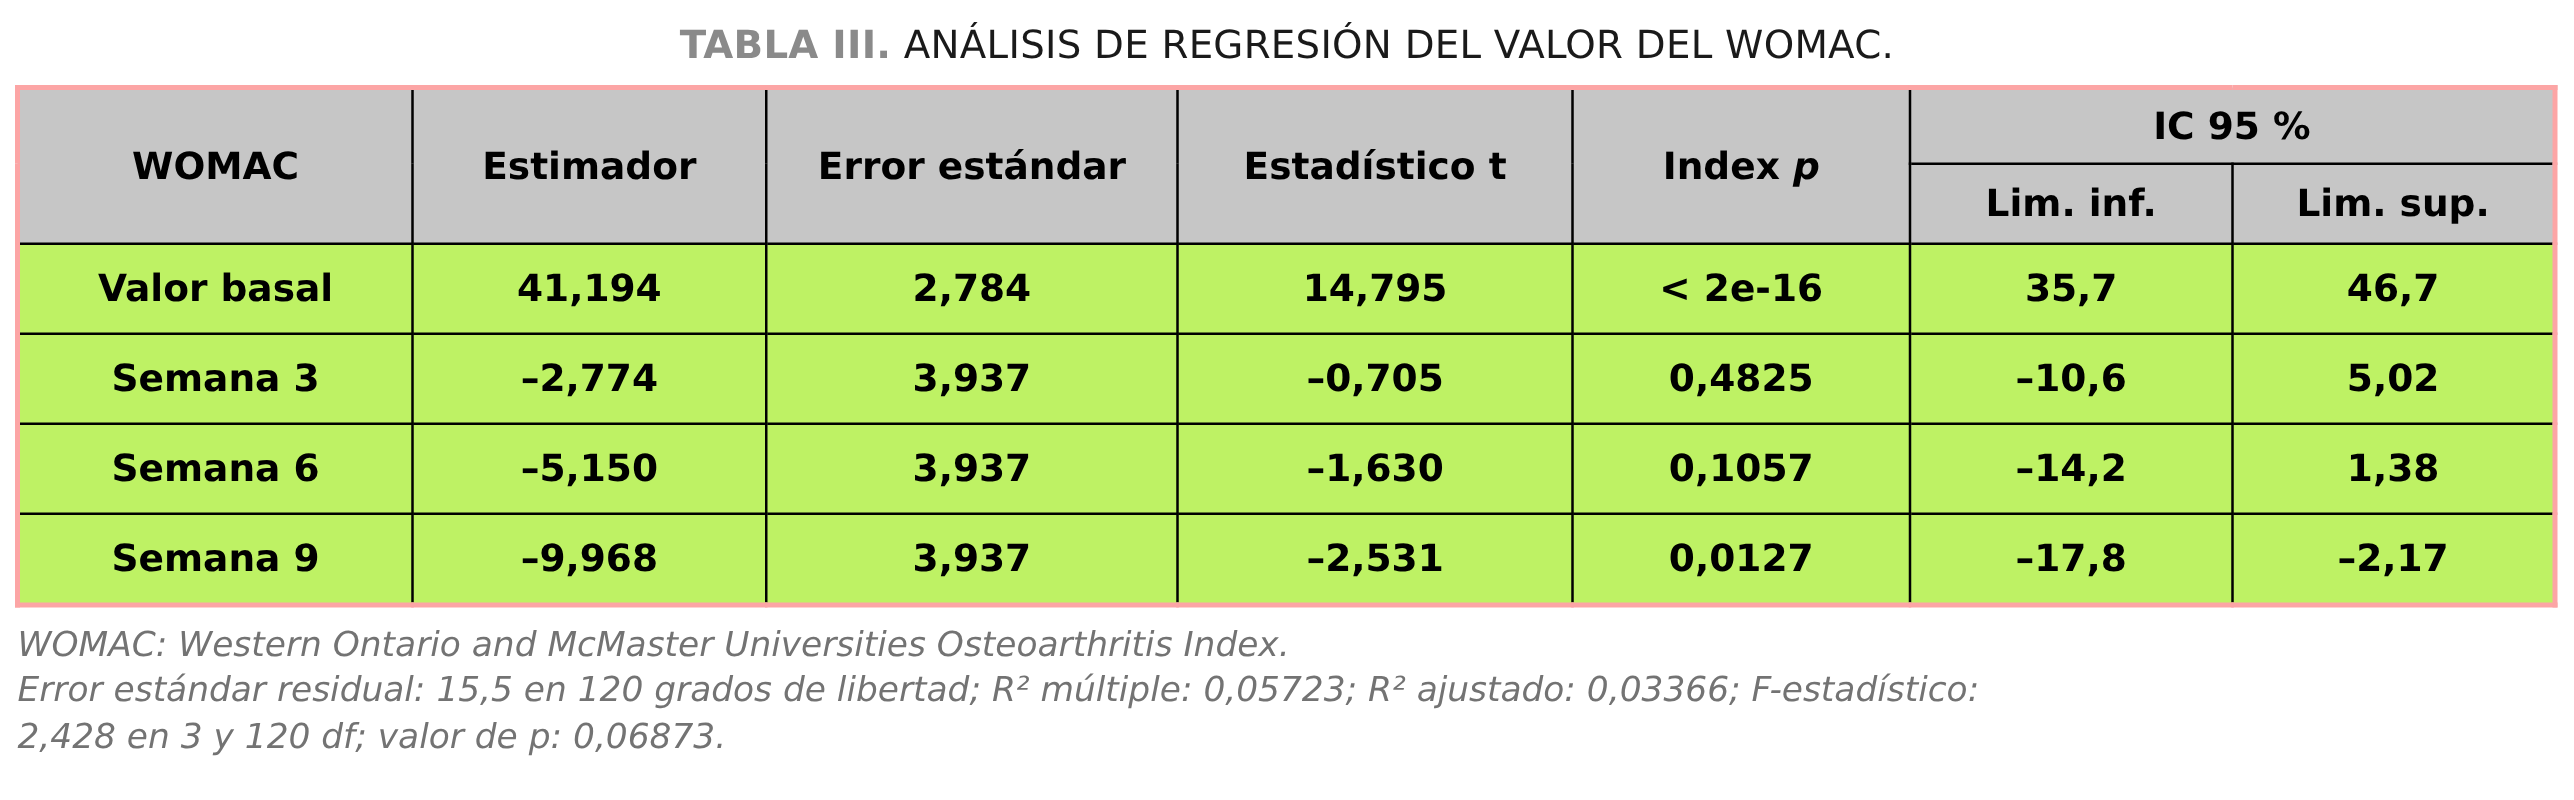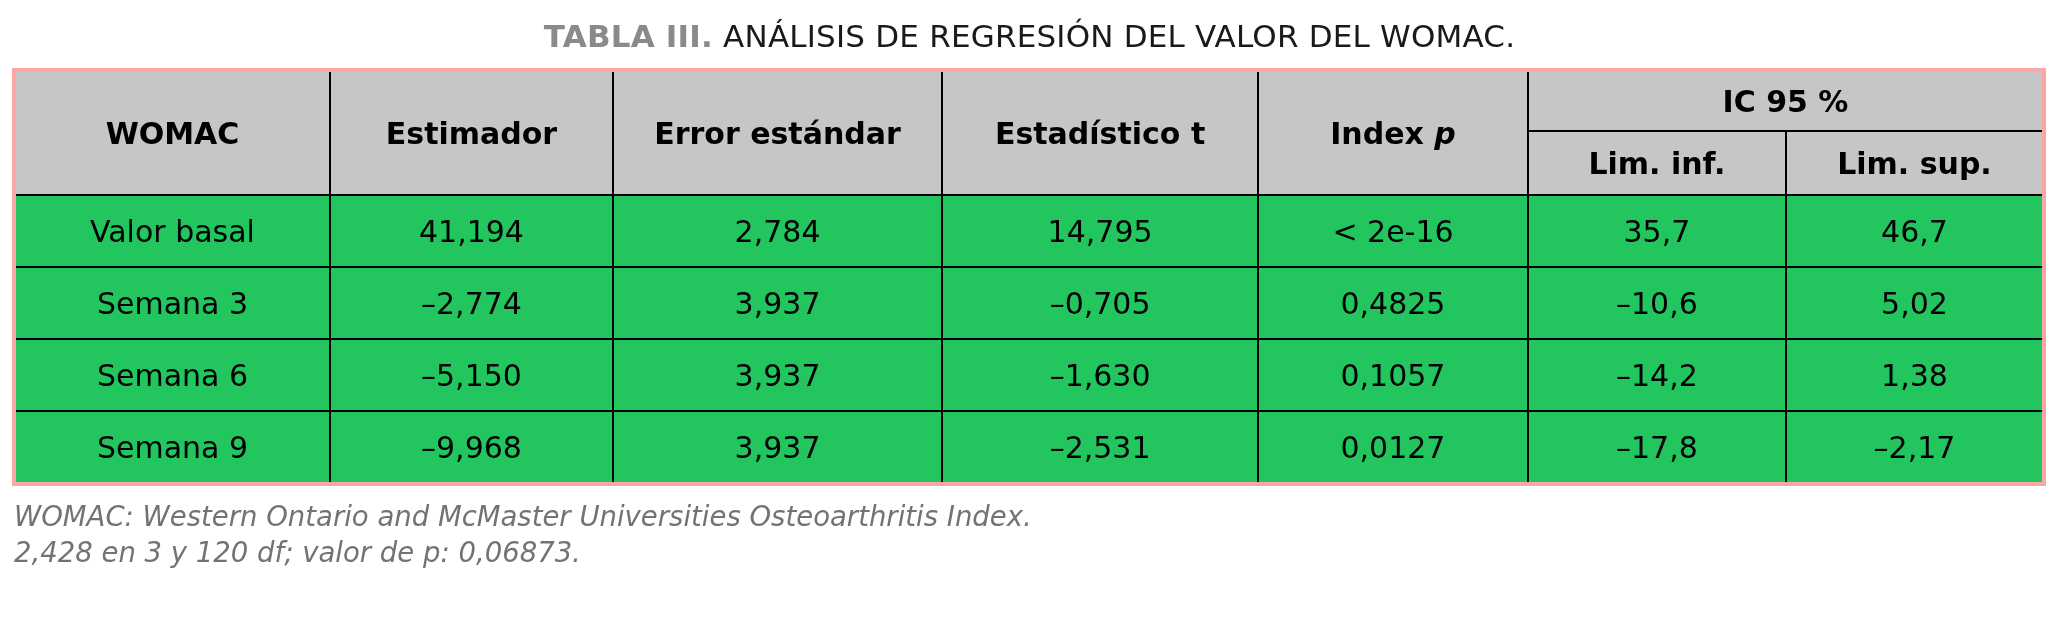--- a/index.html
+++ b/index.html
@@ -59,22 +59,22 @@
     height: 58px;
   }
   table.reg thead th.ic-sub {
     height: 62px;
     margin-left: 47px;
   }
   table.reg thead th.tall {
     height: 120px;
   }
   table.reg tbody td {
-    background: #22c55e;
-    font-weight: normal;
+    background: #bef264;
+    font-weight: bold;
     height: 70px;
   }
   .italic-p {
     font-style: italic;
   }
   .footnotes {
     margin-left: 14px;
     margin-top: 12px;
     font-style: italic;
     font-size: 27.5px;
@@ -161,16 +161,17 @@
         <td>–2,531</td>
         <td>0,0127</td>
         <td>–17,8</td>
         <td>–2,17</td>
       </tr>
     </tbody>
   </table>
 
   <div class="footnotes">
     <div>WOMAC: Western Ontario and McMaster Universities Osteoarthritis Index.</div>
+    <div>Error estándar residual: 15,5 en 120 grados de libertad; R² múltiple: 0,05723; R² ajustado: 0,03366; F-estadístico:</div>
     <div>2,428 en 3 y 120 df; valor de p: 0,06873.</div>
   </div>
 
 </div>
 
 </body></html>

